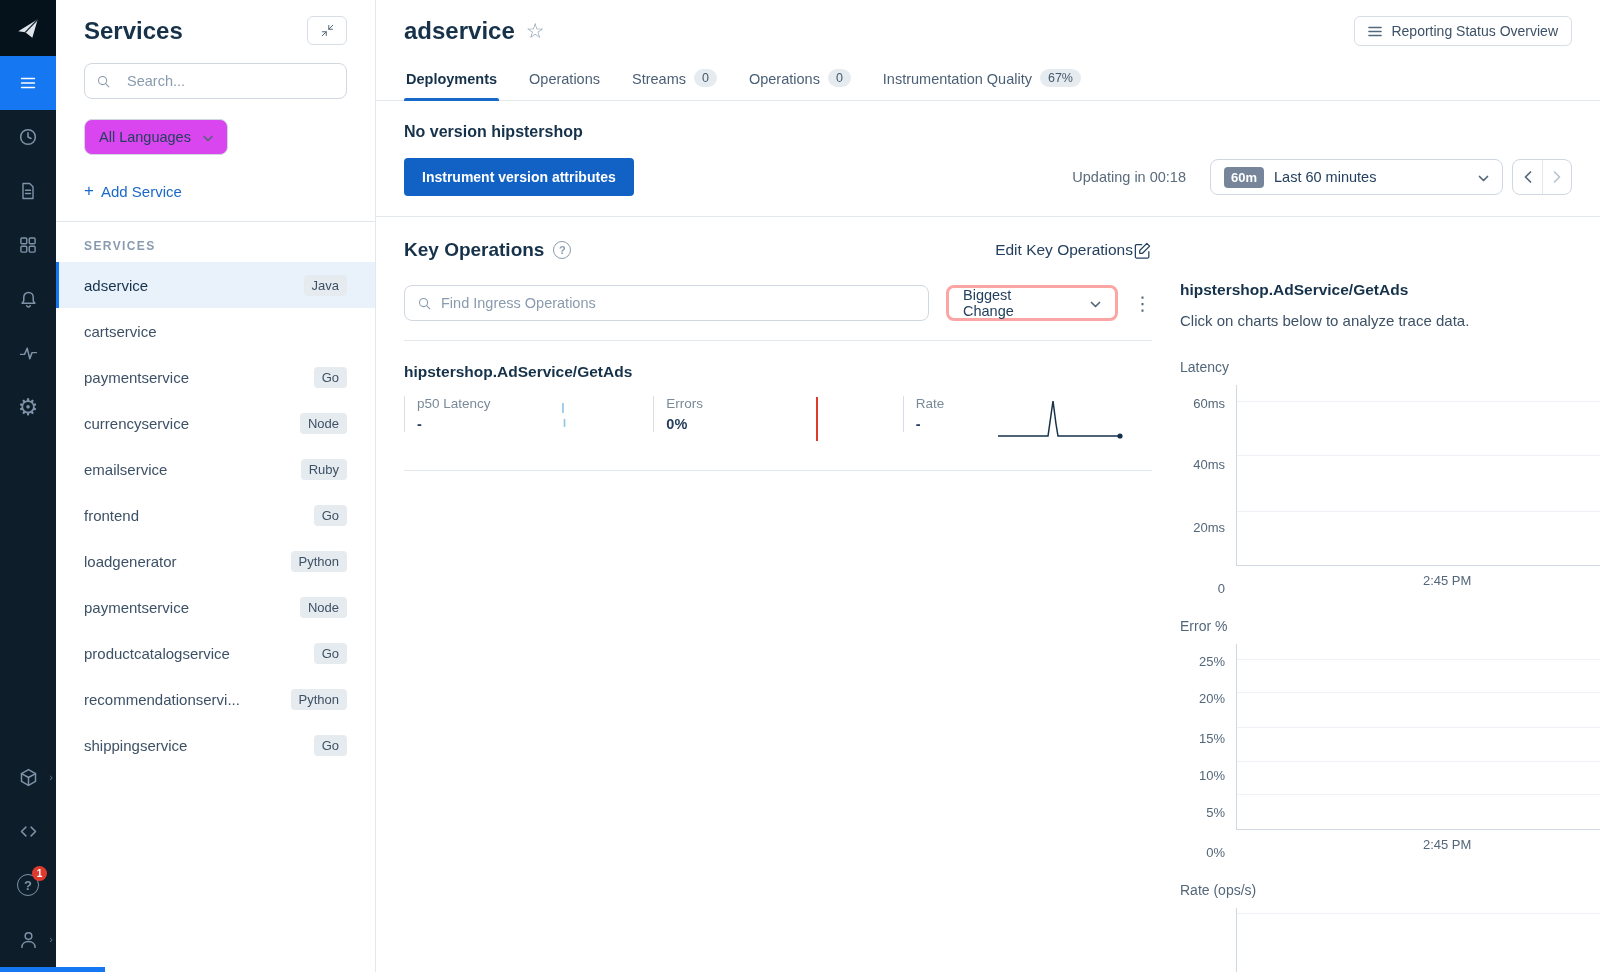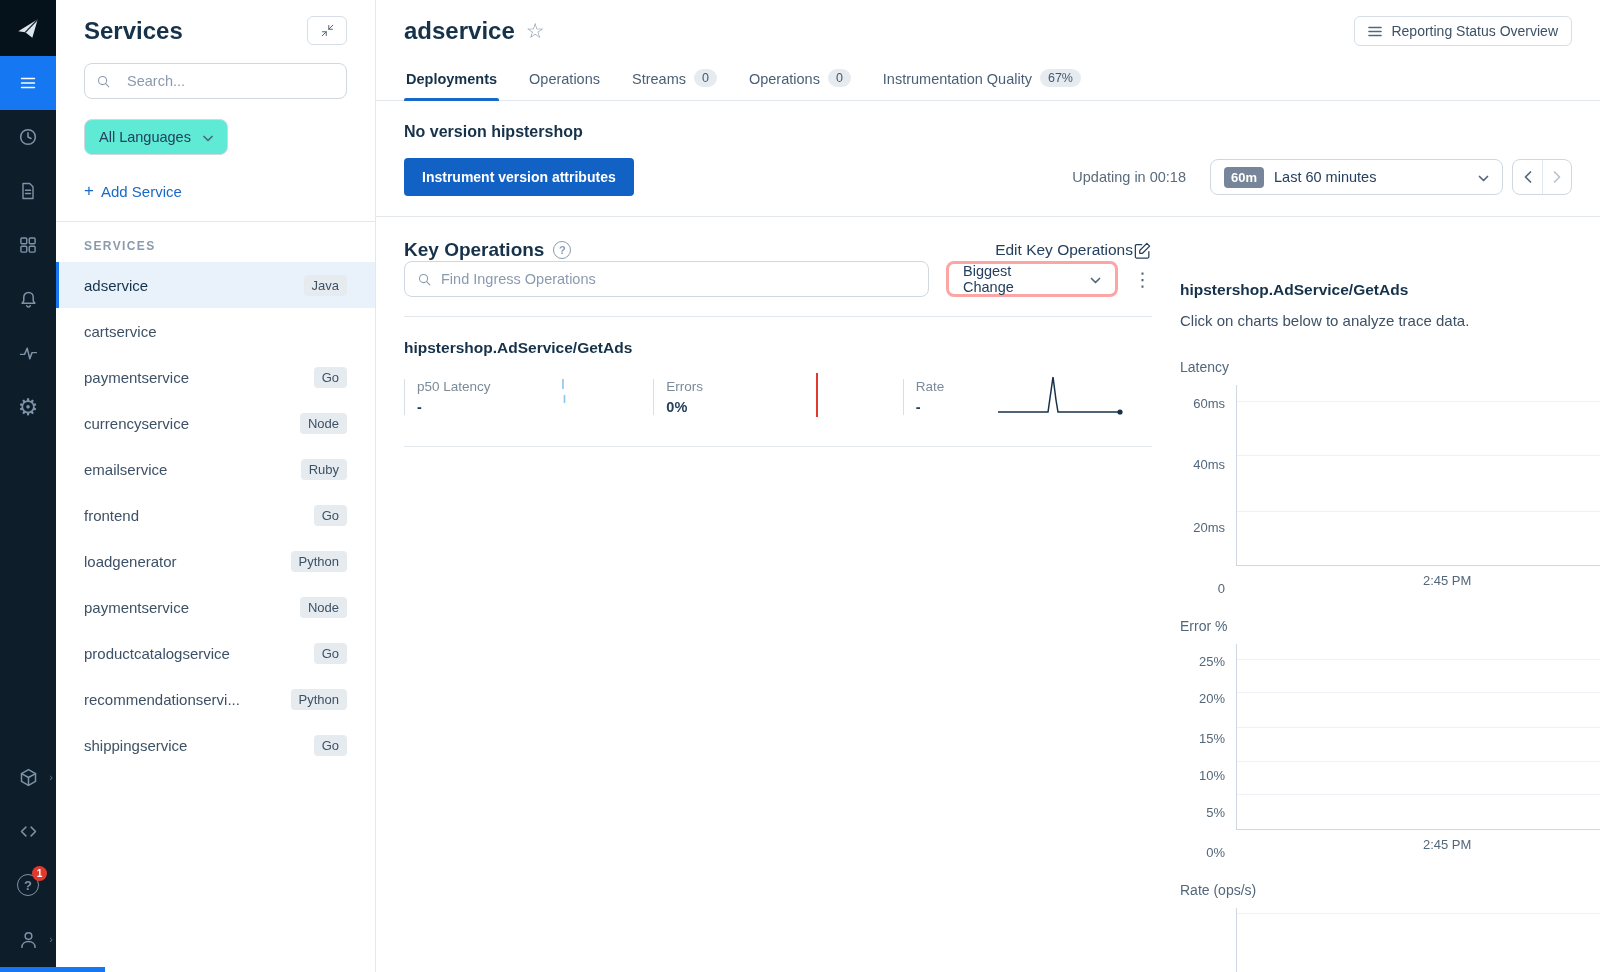--- a/index.html
+++ b/index.html
@@ -23,21 +23,21 @@
   
   .sidebar { width:320px; border-right:1px solid #e3e8ed; background:#fff; flex-shrink:0; display:flex; flex-direction:column; }
   .sb-title-row { display:flex; justify-content:space-between; align-items:center; padding:16px 28px 0; }
   .sb-title { font-size:24px; font-weight:700; color:#16324a; }
   .collapse-btn { width:40px; height:29px; border:1px solid #d7dee5; border-radius:6px; background:#fff; display:flex; align-items:center; justify-content:center; cursor:pointer; }
   .collapse-btn svg { stroke:#53677a; fill:none; stroke-width:1.6; stroke-linecap:round; }
   .search-box { margin:18px 28px 0; height:36px; border:1px solid #cfd8e0; border-radius:8px; display:flex; align-items:center; gap:16px; padding:0 11px; }
   .search-box svg, .find-box svg { stroke:#8a9bae; fill:none; stroke-width:1.7; stroke-linecap:round; flex-shrink:0; }
   .search-box input, .find-box input { border:none; outline:none; font-size:14.5px; flex:1; color:#24405e; font-family:inherit; background:transparent; }
   .search-box input::placeholder, .find-box input::placeholder { color:#8a9bae; }
-  .lang-filter { margin:20px 28px 0; height:36px; border:1px solid #cfd8e0; border-radius:8px; display:inline-flex; align-self:flex-start; padding:0 14px; align-items:center; gap:12px; font-size:14.5px; color:#24405e; background:#5eead4; cursor:pointer; }
+  .lang-filter { margin:20px 28px 0; height:36px; border:1px solid #cfd8e0; border-radius:8px; display:inline-flex; align-self:flex-start; padding:0 14px; align-items:center; gap:12px; font-size:14.5px; color:#24405e; background:#d946ef; cursor:pointer; }
   .add-service { margin:26px 28px 0; color:#1a69c7; font-size:15px; font-weight:500; display:flex; gap:7px; align-items:center; cursor:pointer; }
   .add-plus { font-size:17px; font-weight:400; }
   .sb-divider { border-top:1px solid #e3e8ed; margin-top:20px; }
   .section-label { padding:17px 28px 9px; font-size:12px; letter-spacing:1.4px; color:#8a9bae; font-weight:700; }
   .svc-row { height:46px; display:flex; align-items:center; justify-content:space-between; padding:0 28px 0 25px; border-left:3px solid transparent; font-size:15px; color:#3d5166; cursor:pointer; }
   .svc-row.selected { background:#e9f2fb; border-left-color:#1577f2; color:#16324a; }
   .lang-badge { background:#e6ebf0; color:#3d5166; font-size:13px; padding:3px 8px; border-radius:4px; }
   .lang-badge:empty { display:none; }
 
   
@@ -71,28 +71,28 @@
   .pager-btn.disabled svg { stroke:#b9c4cf; }
   .section-divider { border-top:1px solid #e3e8ed; }
 
   .content-row { display:flex; flex:1; min-height:0; }
   .key-ops { flex:0 0 804px; padding:22px 28px 0; }
   .ko-header { display:flex; align-items:center; }
   .ko-title { font-size:19px; font-weight:700; color:#16324a;text-align:center; }
   .help-circle { width:18px; height:18px; border:1.5px solid #8a9bae; border-radius:50%; color:#8a9bae; font-size:11px; font-weight:700; display:flex; align-items:center; justify-content:center; margin-left:9px; }
   .edit-ops { margin-left:auto; display:flex; align-items:center; font-size:15.5px; color:#24405e; cursor:pointer; }
   .edit-ops svg { stroke:#24405e; fill:none; stroke-width:1.6; stroke-linecap:round; stroke-linejoin:round; }
-  .ko-toolbar { display:flex; align-items:center; }
+  .ko-toolbar { display:flex; align-items:center; margin-top:24px; }
   .find-box { flex:0 0 525px; height:36px; border:1px solid #cfd8e0; border-radius:8px; display:flex; align-items:center; gap:9px; padding:0 12px; }
   .sort-btn { height:36px; border:3px solid #fca5a5; border-radius:8px; display:flex; align-items:center; gap:26px; padding:0 14px; font-size:14.5px; color:#24405e; margin-left:17px; background:#fff; cursor:pointer; }
   .kebab { margin-left:15px; color:#53677a; font-size:19px; cursor:pointer; line-height:1; }
   .ko-divider { border-top:1px solid #e3e8ed; margin-top:19px; }
   .op-name { font-size:15.5px; font-weight:700; color:#16324a; margin-top:22px; }
   .metrics-row { display:flex; margin-top:15px; padding-bottom:24px; border-bottom:1px solid #e3e8ed; }
-  .metric { flex:1; display:flex; align-items:center; }
+  .metric { flex:1; display:flex; align-items:flex-start; }
   .metric-text { border-left:1px solid #d7dee5; padding-left:12px; }
   .metric-label { font-size:13.5px; color:#7a8a99; }
   .metric-value { font-size:14.5px; color:#24405e; margin-top:5px; font-weight:600; }
   .metric-spark { margin-left:auto; margin-right:22px; }
 
   .trace-panel { flex:1; min-width:0; padding-top:64px; }
   .tp-title { font-size:15.5px; font-weight:700; color:#16324a; }
   .tp-sub { font-size:15px; color:#3d5166; margin-top:13px; }
   .chart-label { font-size:14px; color:#53677a; margin-top:30px; }
   .chart { display:flex; margin-top:10px; }

